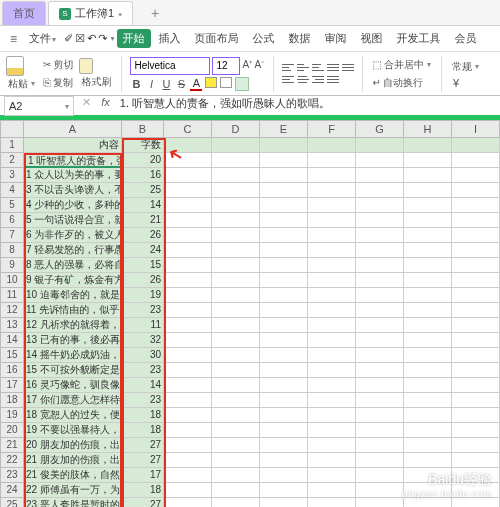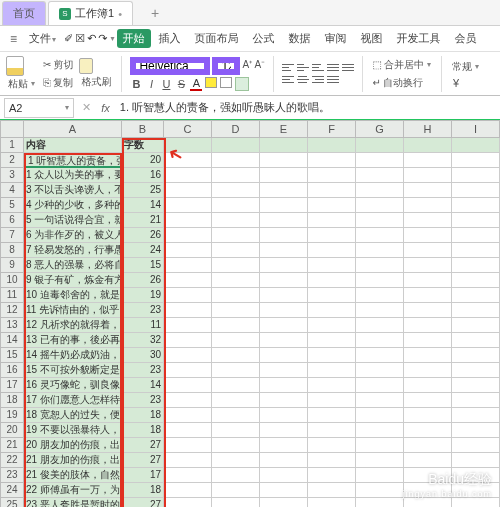--- a/index.html
+++ b/index.html
@@ -17,50 +17,50 @@
 .hamb{font-size:12px;color:#666;padding:0 4px}
 .dd{font-size:8px;color:#888;margin-left:1px}
 .ribbon{height:44px;background:#fff;display:flex;align-items:center;padding:2px 4px;border-bottom:1px solid #c0c0c0;gap:3px;overflow:hidden;white-space:nowrap}
 .rgroup{display:flex;flex-direction:column;gap:2px;padding:0 2px;font-size:10px;color:#555}
 .rgroup.big{flex-direction:row;align-items:center}
 .rbtn{display:flex;align-items:center;gap:2px;padding:1px 2px;color:#555}
 .paste-icon{width:18px;height:20px;border:1px solid #aaa;background:linear-gradient(#fff 60%,#f0d060 60%);border-radius:2px}
 .brush-icon{width:14px;height:16px;border:1px solid #aaa;background:#f8f0c0;border-radius:2px}
 .sep{width:1px;height:36px;background:#ddd;margin:0 3px}
 .font-sel{display:flex;gap:2px}
-.font-sel input{height:18px;border:6px solid #8b5cf6;font-size:12px;padding:0 3px;background:#fff}
+.font-sel input{height:18px;border:1px solid #8b5cf6;font-size:10px;padding:0 3px;background:#fff}
 .fbtns{display:flex;gap:3px;font-size:11px;align-items:center}
 .fbtns span{min-width:12px;text-align:center;cursor:pointer}
 .bold{font-weight:bold}
 .ital{font-style:italic}
 .under{text-decoration:underline}
 .strike{text-decoration:line-through}
 .abox{width:11px;height:11px;border:1px solid #999;display:inline-block}
 .align-row{display:flex;gap:3px}
 .align-ic{width:12px;height:10px;display:flex;flex-direction:column;justify-content:space-around}
 .align-ic i{height:1px;background:#666;display:block}
-.namebox-row{height:24px;display:flex;align-items:center;border-bottom:1px solid #22c55e;background:#fff}
+.namebox-row{height:24px;display:flex;align-items:flex-start;border-bottom:5px solid #22c55e;background:#fff}
 .namebox{width:70px;height:20px;border:1px solid #ccc;margin:0 4px;padding:0 4px;font-size:11px;display:flex;align-items:center;background:#fff}
 .fx-ic{font-style:italic;color:#666;padding:0 6px;font-size:11px}
 .formula{flex:1;font-size:11px;color:#333;padding-left:4px}
 .grid{position:relative}
 .col-h{display:flex;height:18px;background:#e8ebe8}
 .corner{width:24px;border:1px solid #bbb;background:#e8ebe8}
 .ch{border:1px solid #bbb;border-left:none;text-align:center;font-size:11px;color:#555;line-height:16px;background:#e8ebe8}
 .ch.A{width:98px}
 .ch.B{width:42px}
 .ch.other{width:48px}
 .rows{}
 .row{display:flex;height:15px}
 .rh{width:24px;border:1px solid #bbb;border-top:none;text-align:center;font-size:10px;color:#555;line-height:14px;background:#e8ebe8}
 .cell{border-right:1px solid #ccc;border-bottom:1px solid #ccc;font-size:10px;padding:0 2px;line-height:14px;overflow:hidden;white-space:nowrap;background:#fff}
 .cell.A{width:98px;background:#d6ead6}
 .cell.B{width:42px;text-align:right;background:#d6ead6}
 .cell.other{width:48px}
-.row.header .cell{text-align:left;font-weight:bold;background:#d6ead6}
+.row.header .cell{text-align:right;font-weight:normal;background:#d6ead6}
 .sel-border{border:2px solid #2a9963!important;line-height:12px}
 .red-box{position:absolute;border:2px solid #e03020;pointer-events:none}
 .arrow{position:absolute;color:#e03020;font-size:18px;pointer-events:none;transform:rotate(210deg)}
 .watermark{position:absolute;right:8px;bottom:8px;color:#fff;opacity:.75;font-size:14px;text-shadow:0 0 3px rgba(0,0,0,.5);pointer-events:none;text-align:right}
 .watermark .sub{font-size:9px;display:block;letter-spacing:1px}
 .more-ic{width:14px;height:14px;background:#dbeedd;border:1px solid #9cc49c;display:inline-block}
 </style>
 </head>
 <body>
 

